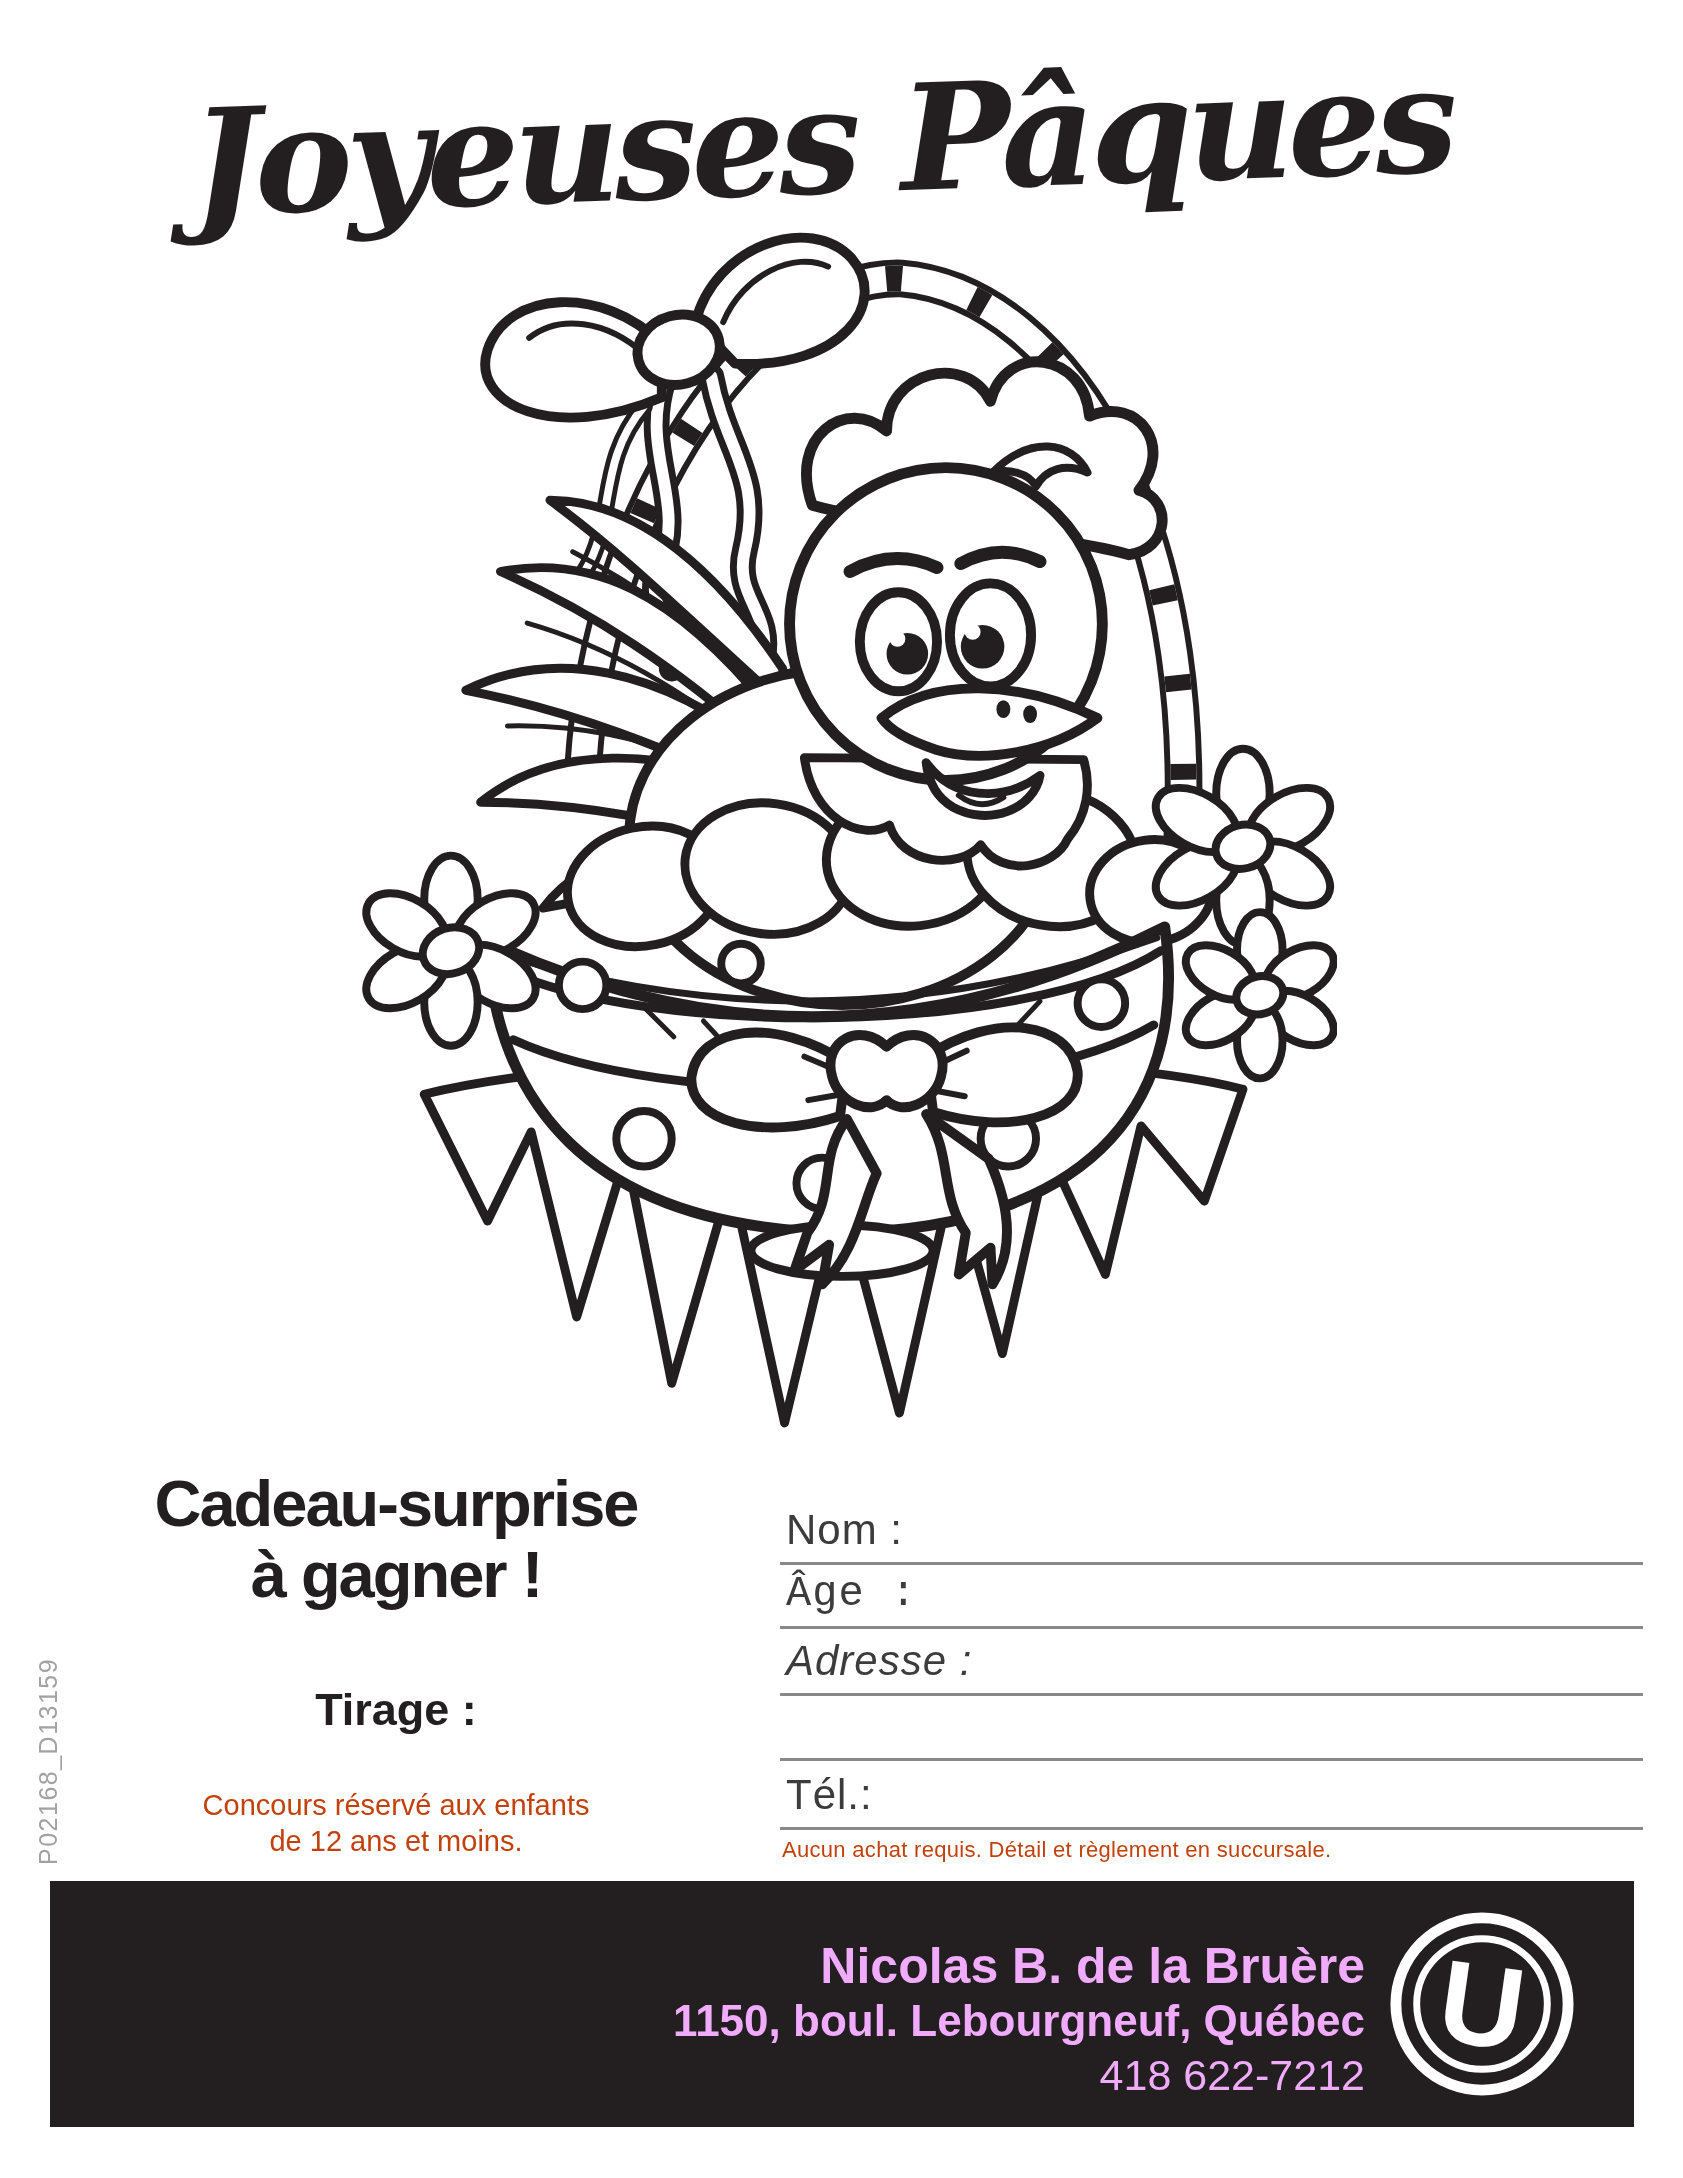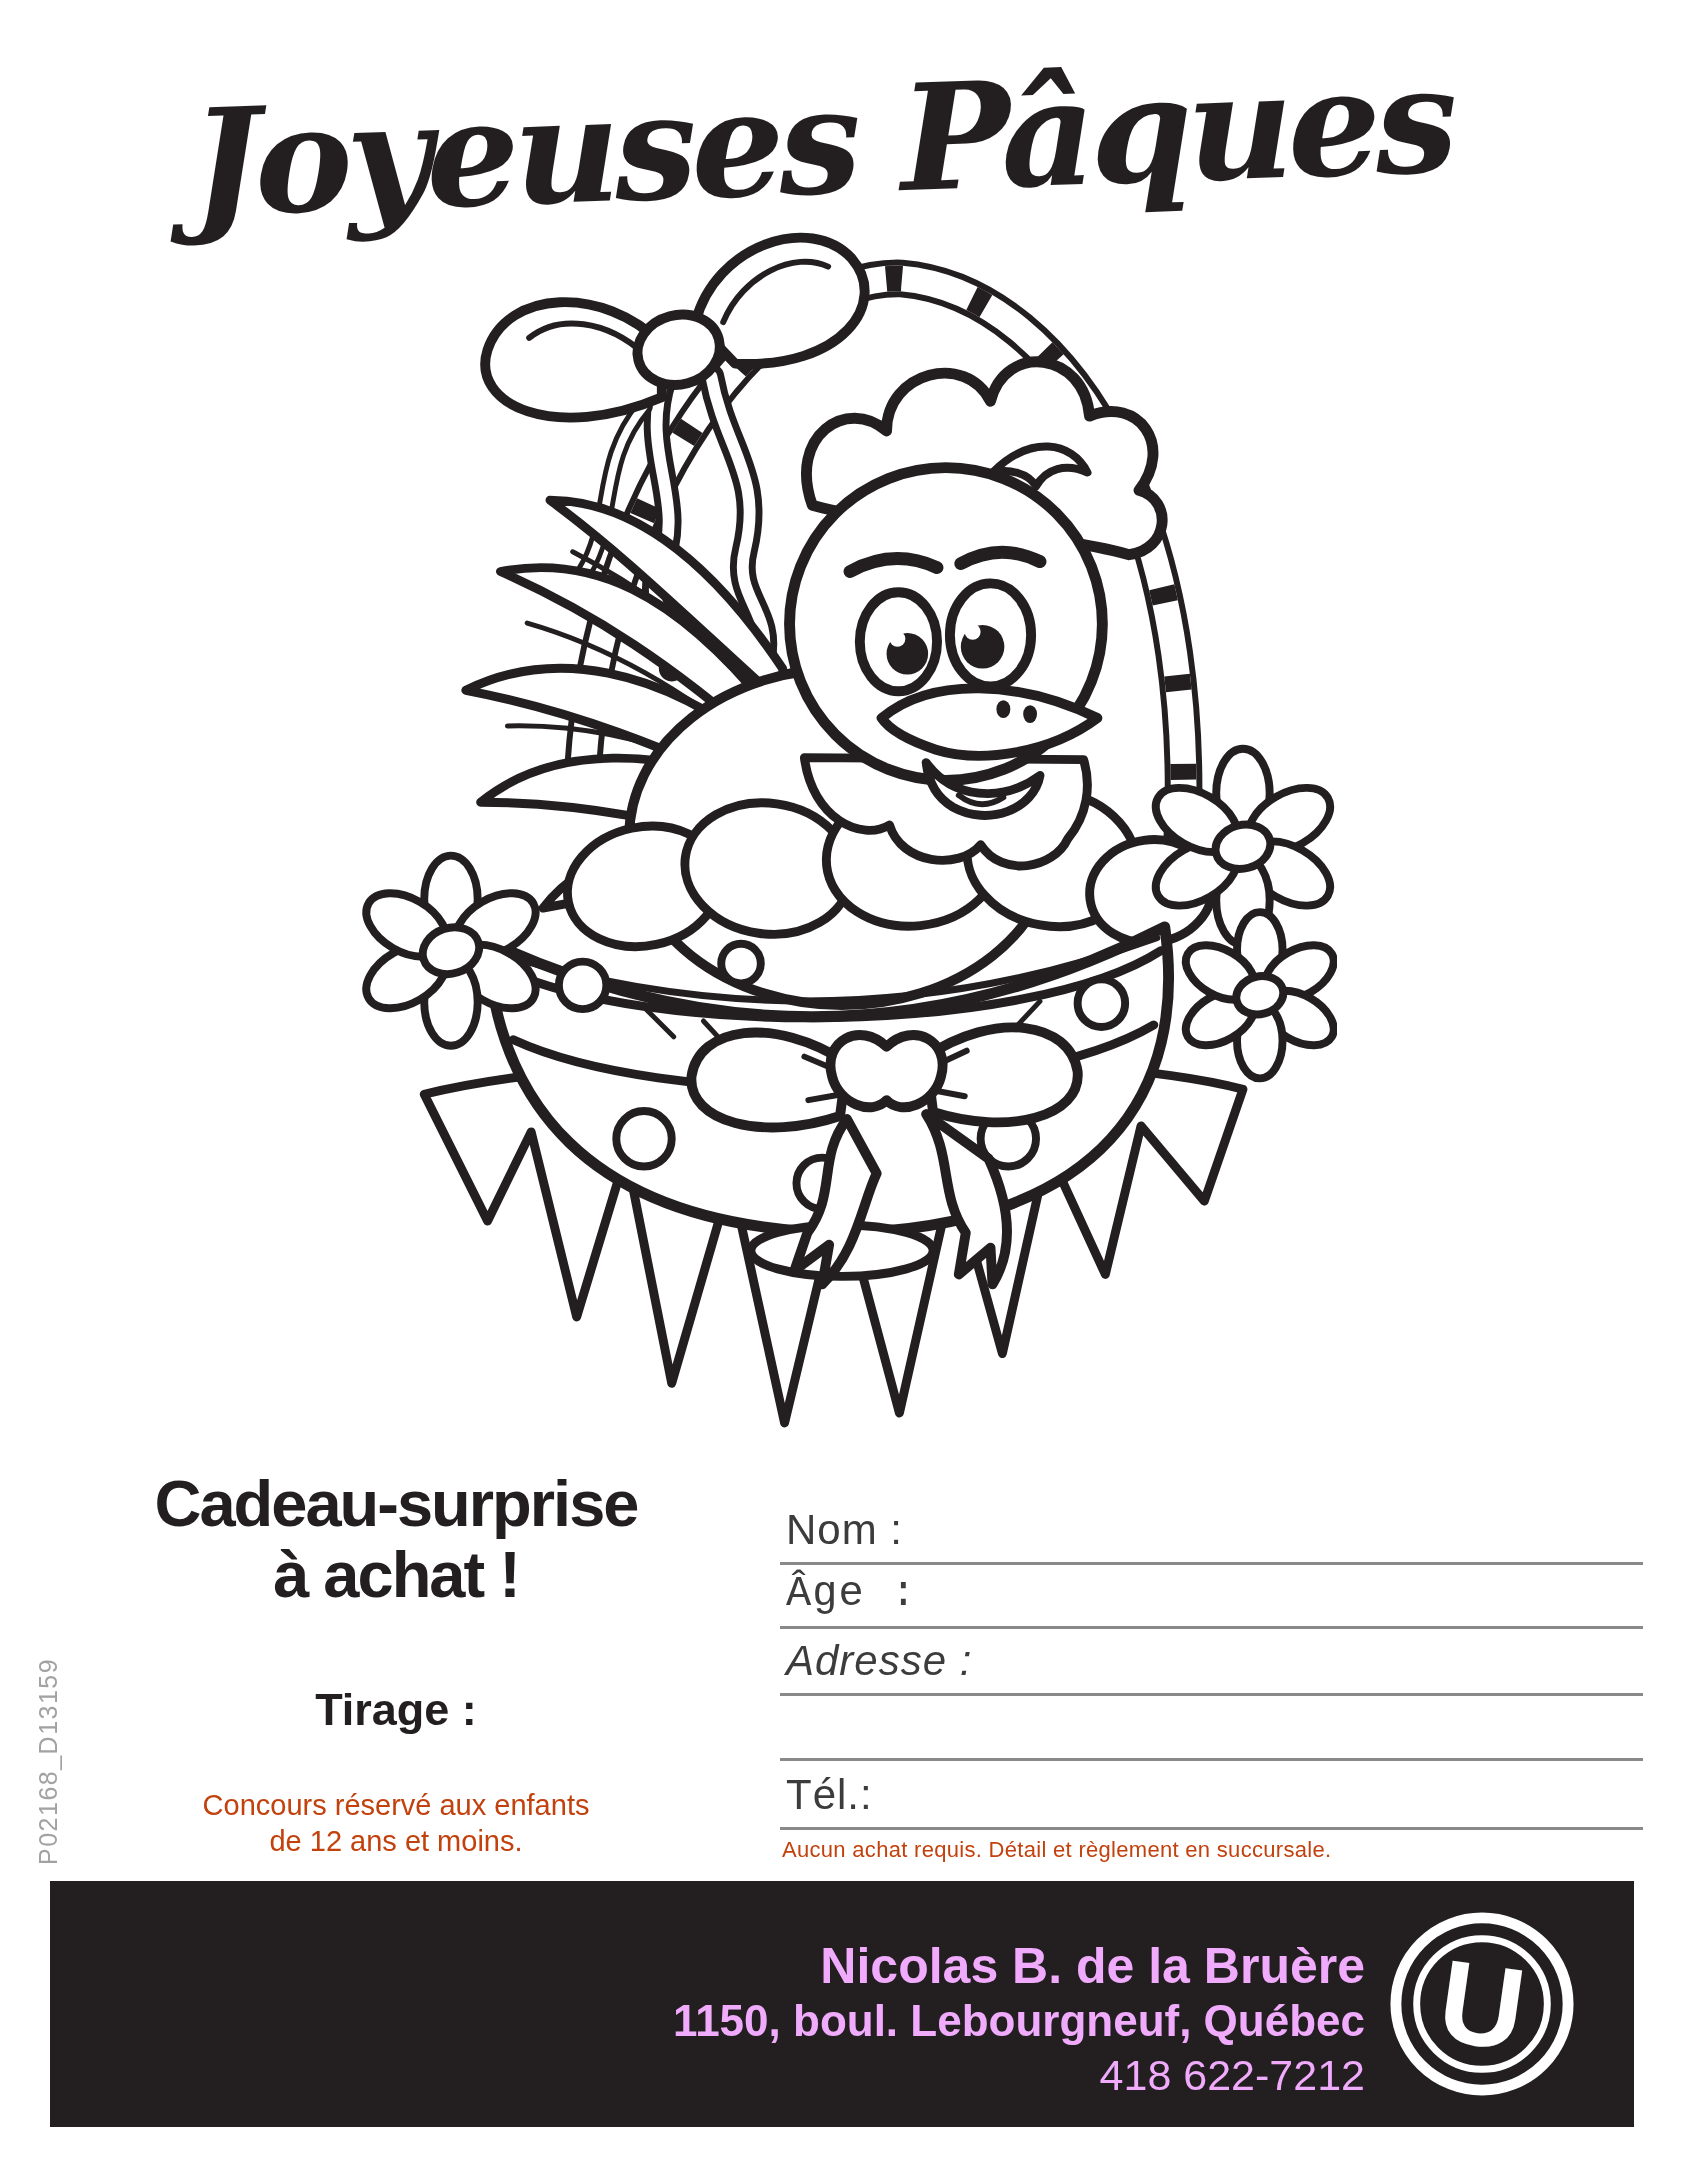--- a/index.html
+++ b/index.html
@@ -187,21 +187,21 @@
         <ellipse cx="922" cy="754" rx="23" ry="38" transform="rotate(240 922 800)"></ellipse>
         <ellipse cx="922" cy="754" rx="23" ry="38" transform="rotate(300 922 800)"></ellipse>
         <ellipse cx="922" cy="800" rx="24" ry="19" transform="rotate(-15 922 800)"></ellipse>
       </g>
     </g>
   </svg>
 
   <div class="promo">
     <div class="headline">
       <div>Cadeau-surprise</div>
-      <div>à achat !</div>
+      <div>à gagner !</div>
     </div>
     <div class="draw-label">Tirage :</div>
     <div class="eligibility">
       <div>Concours réservé aux enfants</div>
       <div>de 12 ans et moins.</div>
     </div>
   </div>
 
   <div class="form-row" style="top:1511px;height:51px;">
     <span class="lbl">Nom :</span>

